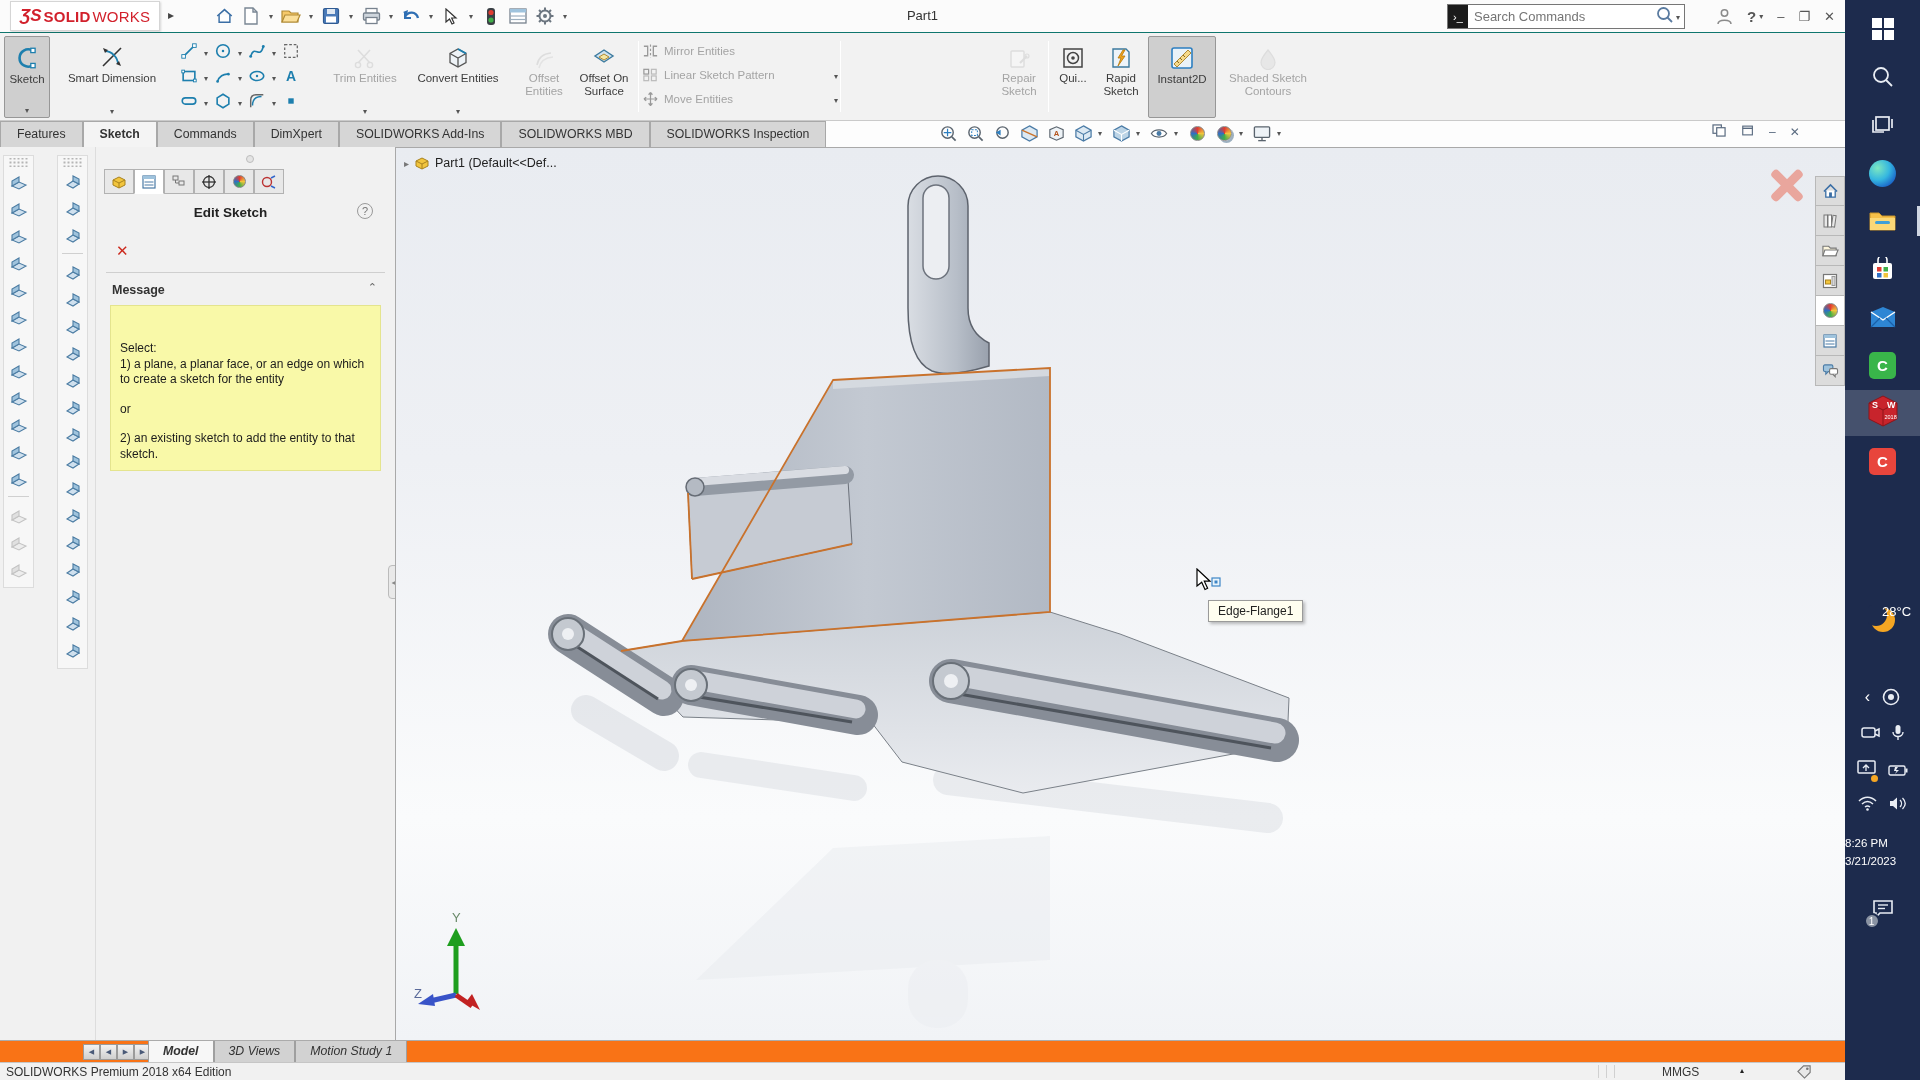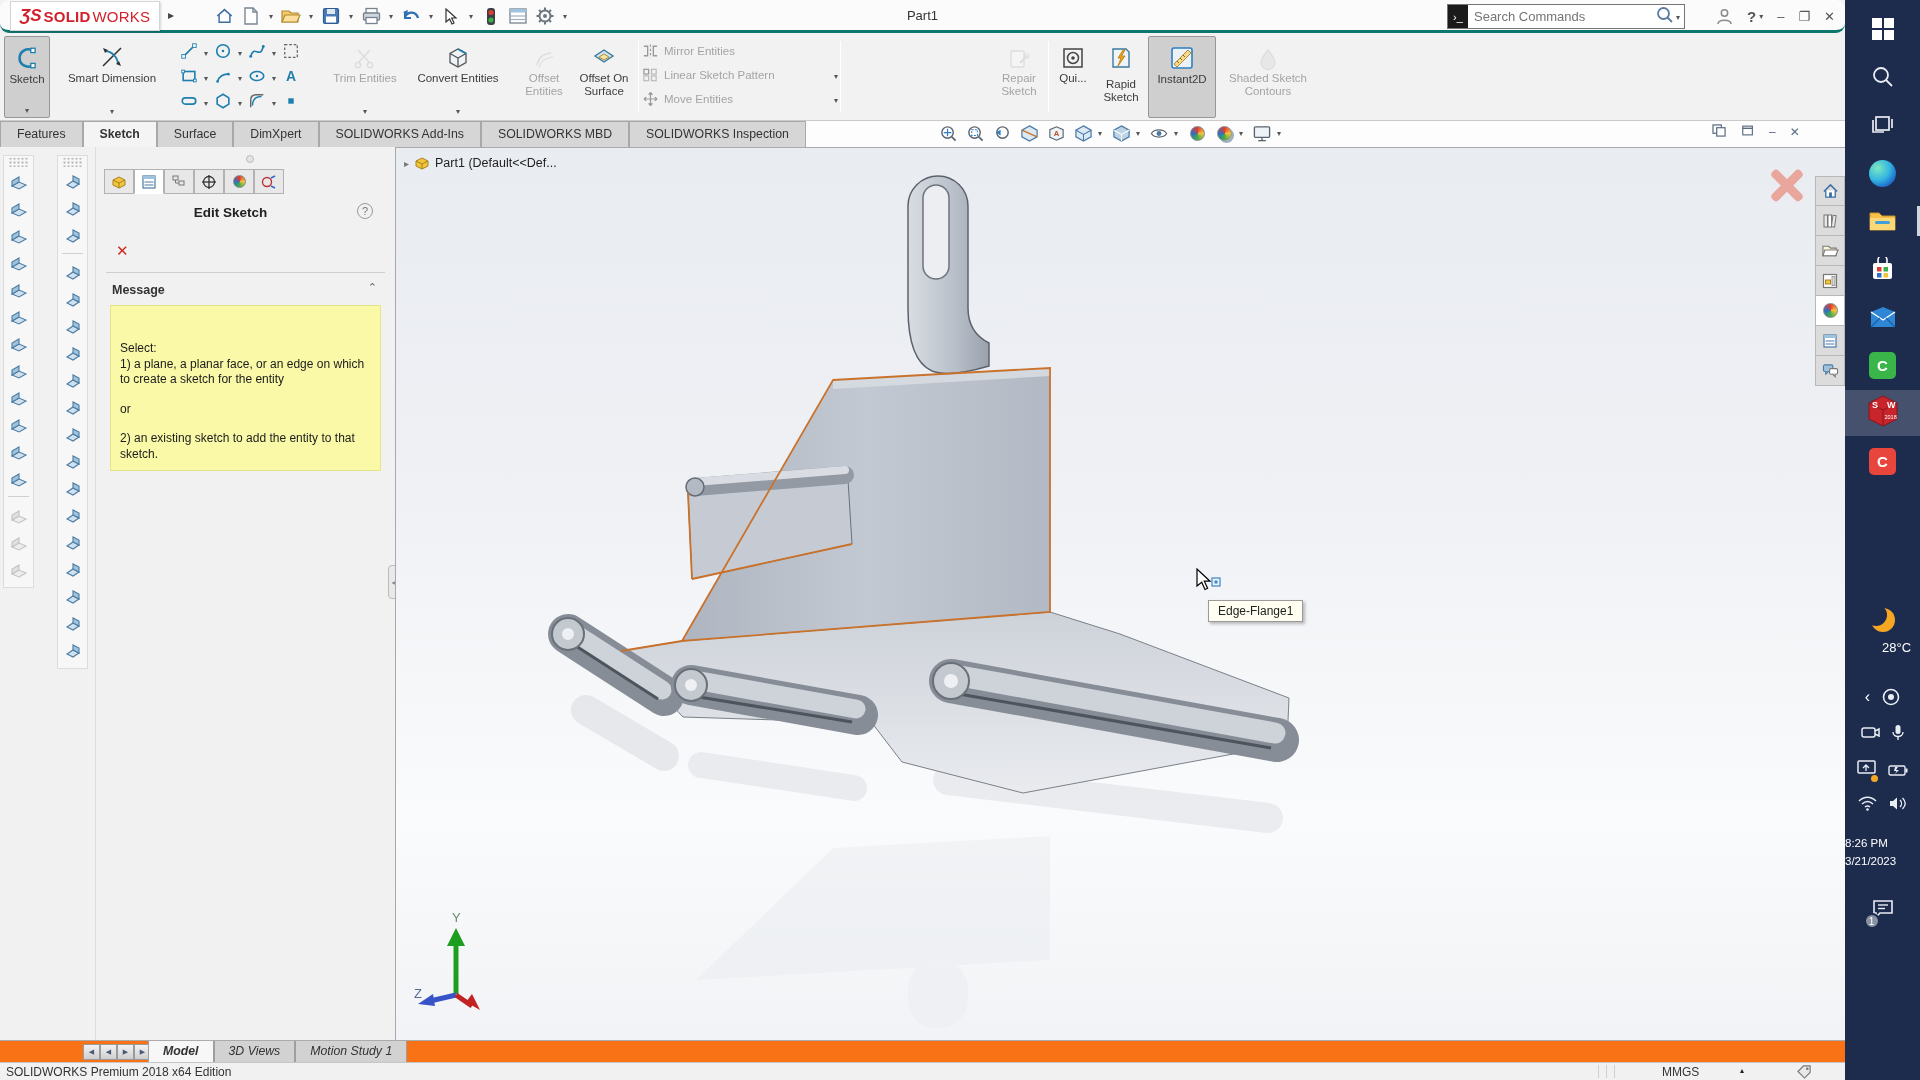--- a/index.html
+++ b/index.html
@@ -2,21 +2,21 @@
 <html><head>
 <meta charset="utf-8">
 <style>
   * { margin:0; padding:0; box-sizing:border-box; }
   html,body { width:1920px; height:1080px; overflow:hidden; background:#000;
     font-family:"Liberation Sans","DejaVu Sans",sans-serif; }
   .abs { position:absolute; }
   .app { position:absolute; left:0; top:0; width:1845px; height:1080px; background:#f2f2f2; }
 
   
-  .titlebar { position:absolute; left:0; top:0; width:1845px; height:33px; background:#fbfbfb; border-bottom:3px solid #0f766e;border-radius:9px; }
+  .titlebar { position:absolute; left:0; top:0; width:1845px; height:33px; background:#fbfbfb; border-bottom:1px solid #0f766e; }
   .logo { position:absolute; left:10px; top:1px; width:150px; height:30px; background:#fff; border:1px solid #d5d5d5; display:flex; align-items:center; justify-content:center; gap:2px; box-shadow:1px 1px 2px rgba(0,0,0,.15); }
   .logo .mark { color:#d2212c; font-weight:bold; font-style:italic; font-size:17px; }
   .logo .bold { color:#d2212c; font-weight:bold; font-size:15px; letter-spacing:.2px; }
   .logo .light { color:#d2212c; font-size:15px; letter-spacing:.2px; }
   .menu-arrow { position:absolute; left:168px; top:8px; color:#444; font-size:12px; cursor:default; }
   .qat { position:absolute; left:212px; top:3px; display:flex; align-items:center; gap:3px; }
   .qbtn { width:24px; height:26px; display:flex; align-items:center; justify-content:center; }
   .qcar { width:10px; height:26px; display:flex; align-items:center; justify-content:center; color:#666; font-size:8px; }
   .wintitle { position:absolute; left:0; right:0; top:8px; text-align:center; font-size:13px; color:#333; }
   .searchbox { position:absolute; left:1447px; top:4px; width:238px; height:25px; background:#fff; border:1px solid #767676; display:flex; align-items:center; }
@@ -446,21 +446,21 @@
     <div class="rgroup" style="left:1052px; width:42px;">
       <span class="ic">
           <svg width="24" height="24" viewBox="0 0 24 24">
             <rect x="3" y="3" width="18" height="18" fill="none" stroke="#444" stroke-width="1.5"></rect>
             <circle cx="12" cy="12" r="5.5" fill="none" stroke="#444" stroke-width="1.5"></circle>
             <circle cx="12" cy="12" r="1.8" fill="#444"></circle>
           </svg>
         </span>
       <span class="lbl">Qui...</span>
     </div>
-    <div class="rgroup" style="left:1098px; width:46px;gap:6px;">
+    <div class="rgroup" style="left:1098px; width:46px;">
       <span class="ic">
           <svg width="24" height="24" viewBox="0 0 24 24">
             <path d="M4,3 L17,3 L20,6 L20,21 L4,21 Z" fill="#eef4f9" stroke="#3c7a9e" stroke-width="1.4"></path>
             <path d="M14,4 L9,12 L12,12 L9,20 L16,10 L12.5,10 L16,4 Z" fill="#f0a31c" stroke="#b57708" stroke-width=".8"></path>
           </svg>
         </span>
       <span class="lbl">Rapid Sketch</span>
     </div>
     <div class="rgroup pressed" style="left:1148px; width:68px;">
       <span class="ic">
@@ -480,21 +480,21 @@
         </span>
       <span class="lbl">Shaded Sketch Contours</span>
     </div>
   </div>
 
   <div class="tabrow">
     <div class="ctabs">
 
     <div class="ctab">Features</div>
         <div class="ctab active">Sketch</div>
-        <div class="ctab">Surface</div>
+        <div class="ctab">Commands</div>
         <div class="ctab">DimXpert</div>
         <div class="ctab">SOLIDWORKS Add-Ins</div>
         <div class="ctab">SOLIDWORKS MBD</div>
         <div class="ctab">SOLIDWORKS Inspection</div>
       </div>
     <div class="headsup">
       <span class="hbtn">
           <svg width="19" height="19" viewBox="0 0 20 20">
             <circle cx="9" cy="9" r="6" fill="none" stroke="#5a646e" stroke-width="1.5"></circle>
             <line x1="13.5" y1="13.5" x2="17.5" y2="17.5" stroke="#5a646e" stroke-width="1.8"></line>
@@ -1090,21 +1090,21 @@
   <div class="tkrow" style="top:438px;">
     <span class="appsq" style="background:#e8453c;">C</span>
   </div>
 
   <div class="tkrow" style="top:600px; height:40px;">
     <svg width="30" height="30" viewBox="0 0 30 30">
         <circle cx="15" cy="15" r="12" fill="#f5a623"></circle>
         <circle cx="8" cy="10" r="11" fill="#1d2b4d"></circle>
       </svg>
   </div>
-  <div class="temp" style="top:640px;padding-left:28px;">28°C</div>
+  <div class="temp" style="top:604px;padding-left:28px;">28°C</div>
 
   <div class="trayrow" style="top:688px;">
     <span style="color:#fff; font-size:16px;">‹</span>
     <svg width="18" height="18" viewBox="0 0 18 18">
         <circle cx="9" cy="9" r="7.5" fill="none" stroke="#e9edf4" stroke-width="1.6"></circle>
         <circle cx="9" cy="9" r="3" fill="#e9edf4"></circle>
       </svg>
   </div>
   <div class="trayrow" style="top:724px;">
     <svg width="19" height="15" viewBox="0 0 19 15">

